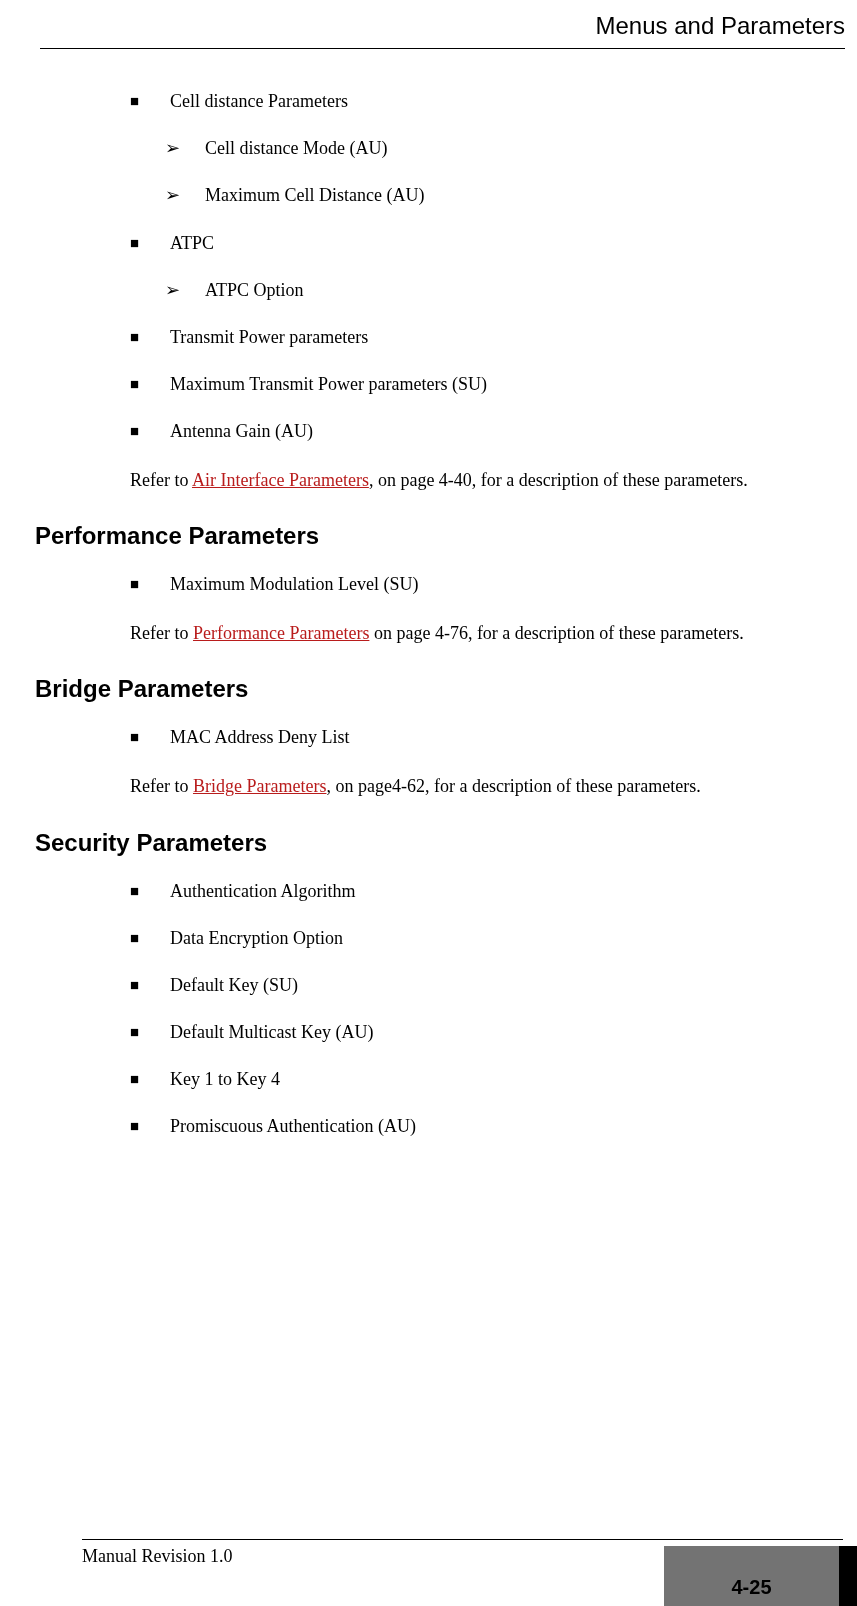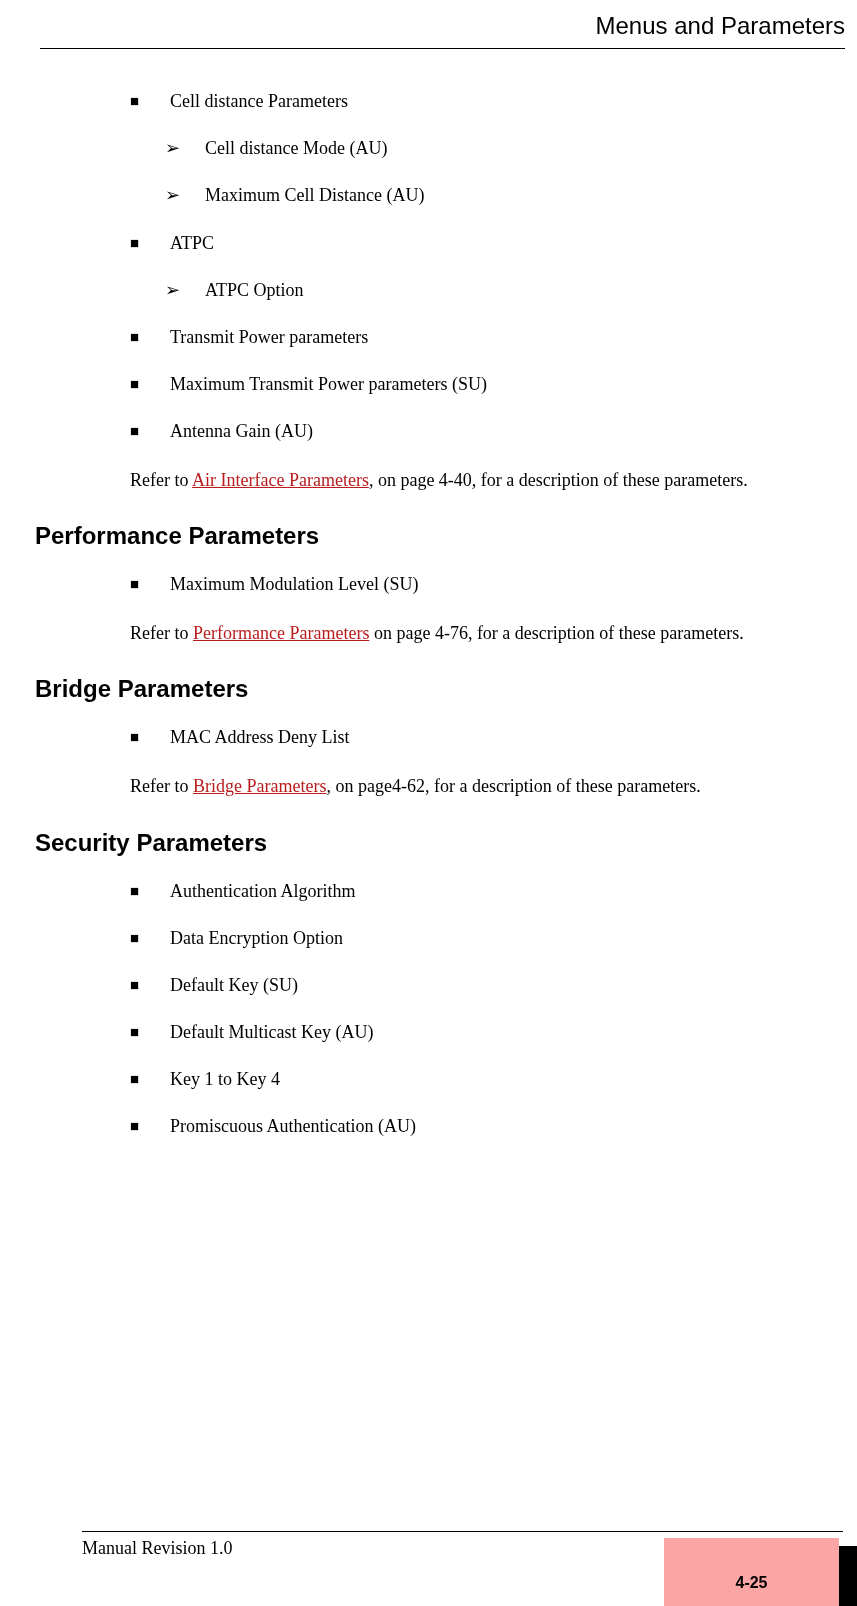--- a/index.html
+++ b/index.html
@@ -100,28 +100,28 @@
       font-family: "Palatino Linotype", "Book Antiqua", Palatino, Georgia, serif;
       font-size: 18px;
       flex: 1;
     }
     .footer-right {
       display: flex;
       align-items: flex-end;
     }
     .yellow-box {
       width: 175px;
-      height: 68px;
-      background: #fca5a5;
+      height: 60px;
+      background: #737373;
       display: flex;
       align-items: center;
       justify-content: center;
       font-family: Arial, Helvetica, sans-serif;
       font-weight: bold;
-      font-size: 16px;
+      font-size: 20px;
       padding-top: 22px;
     }
     .black-strip {
       width: 18px;
       height: 60px;
       background: #000;
     }
   </style>
 </head>
 <body>

